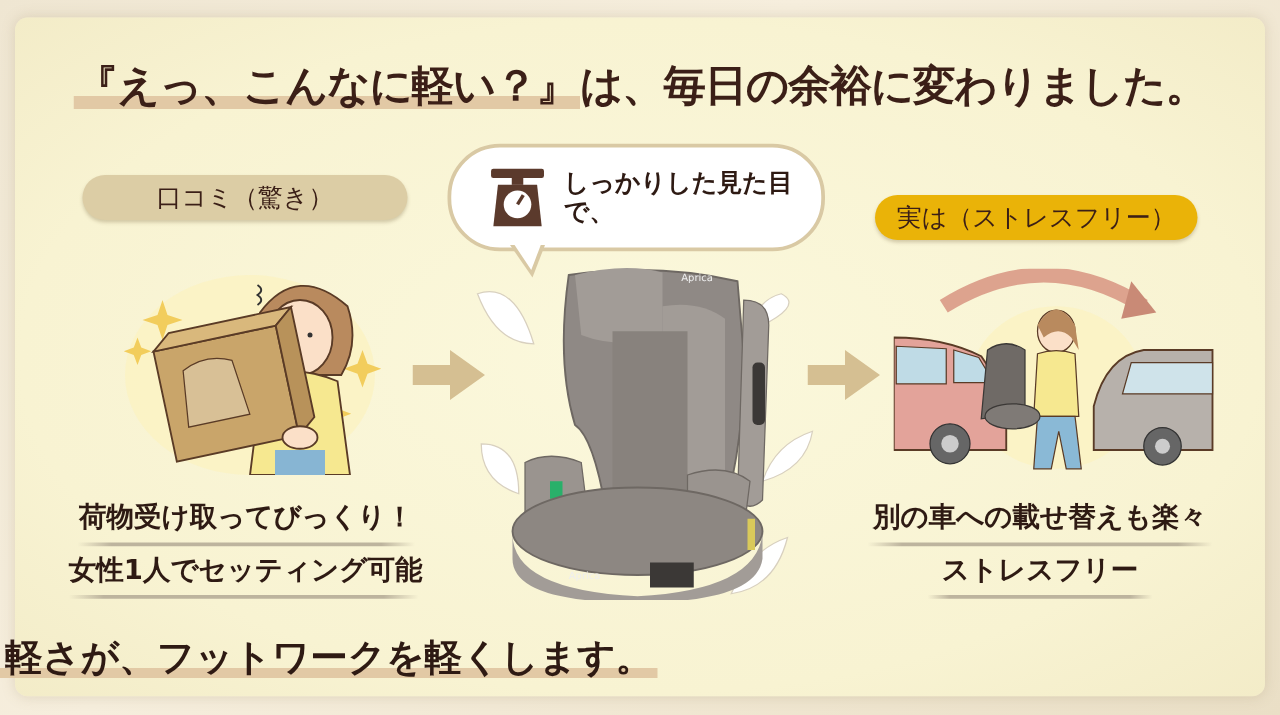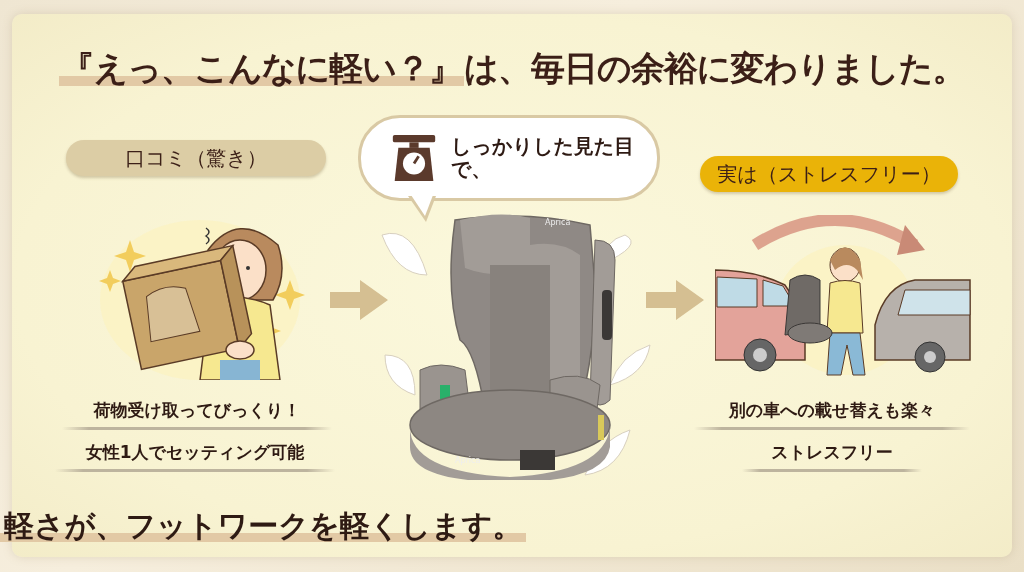--- a/index.html
+++ b/index.html
@@ -46,21 +46,21 @@
     position: absolute; left: 411px; top: 195px; width: 0; height: 0;
     border-left: 14px solid transparent; border-right: 8px solid transparent;
     border-top: 21px solid #fff;
   }
   .scale-icon { width: 50px; height: 54px; margin-right: 14px; }
   .bubble-text { color: #2e1a13; font-weight: bold; line-height: 1.15; }
   .bubble-line1 { font-size: 20px; }
   .bubble-line2 { font-size: 25px; }
   .arrow { position: absolute; }
   .caption {
-    position: absolute; font-size: 17px; font-weight: bold; color: #2e1a13;
+    position: absolute; font-size: 22px; font-weight: bold; color: #2e1a13;
     text-align: center; white-space: nowrap;
   }
   .caption::after {
     content: ""; display: block; height: 3px; margin-top: 5px;
     background: linear-gradient(90deg, transparent, #bdb49e 10%, #bdb49e 90%, transparent);
   }
   .footer {
     position: absolute; top: 506px; left: 0; width: 1024px; text-align: left;
     font-size: 30px; font-weight: bold; color: #2e1a13; white-space: nowrap;
   }

